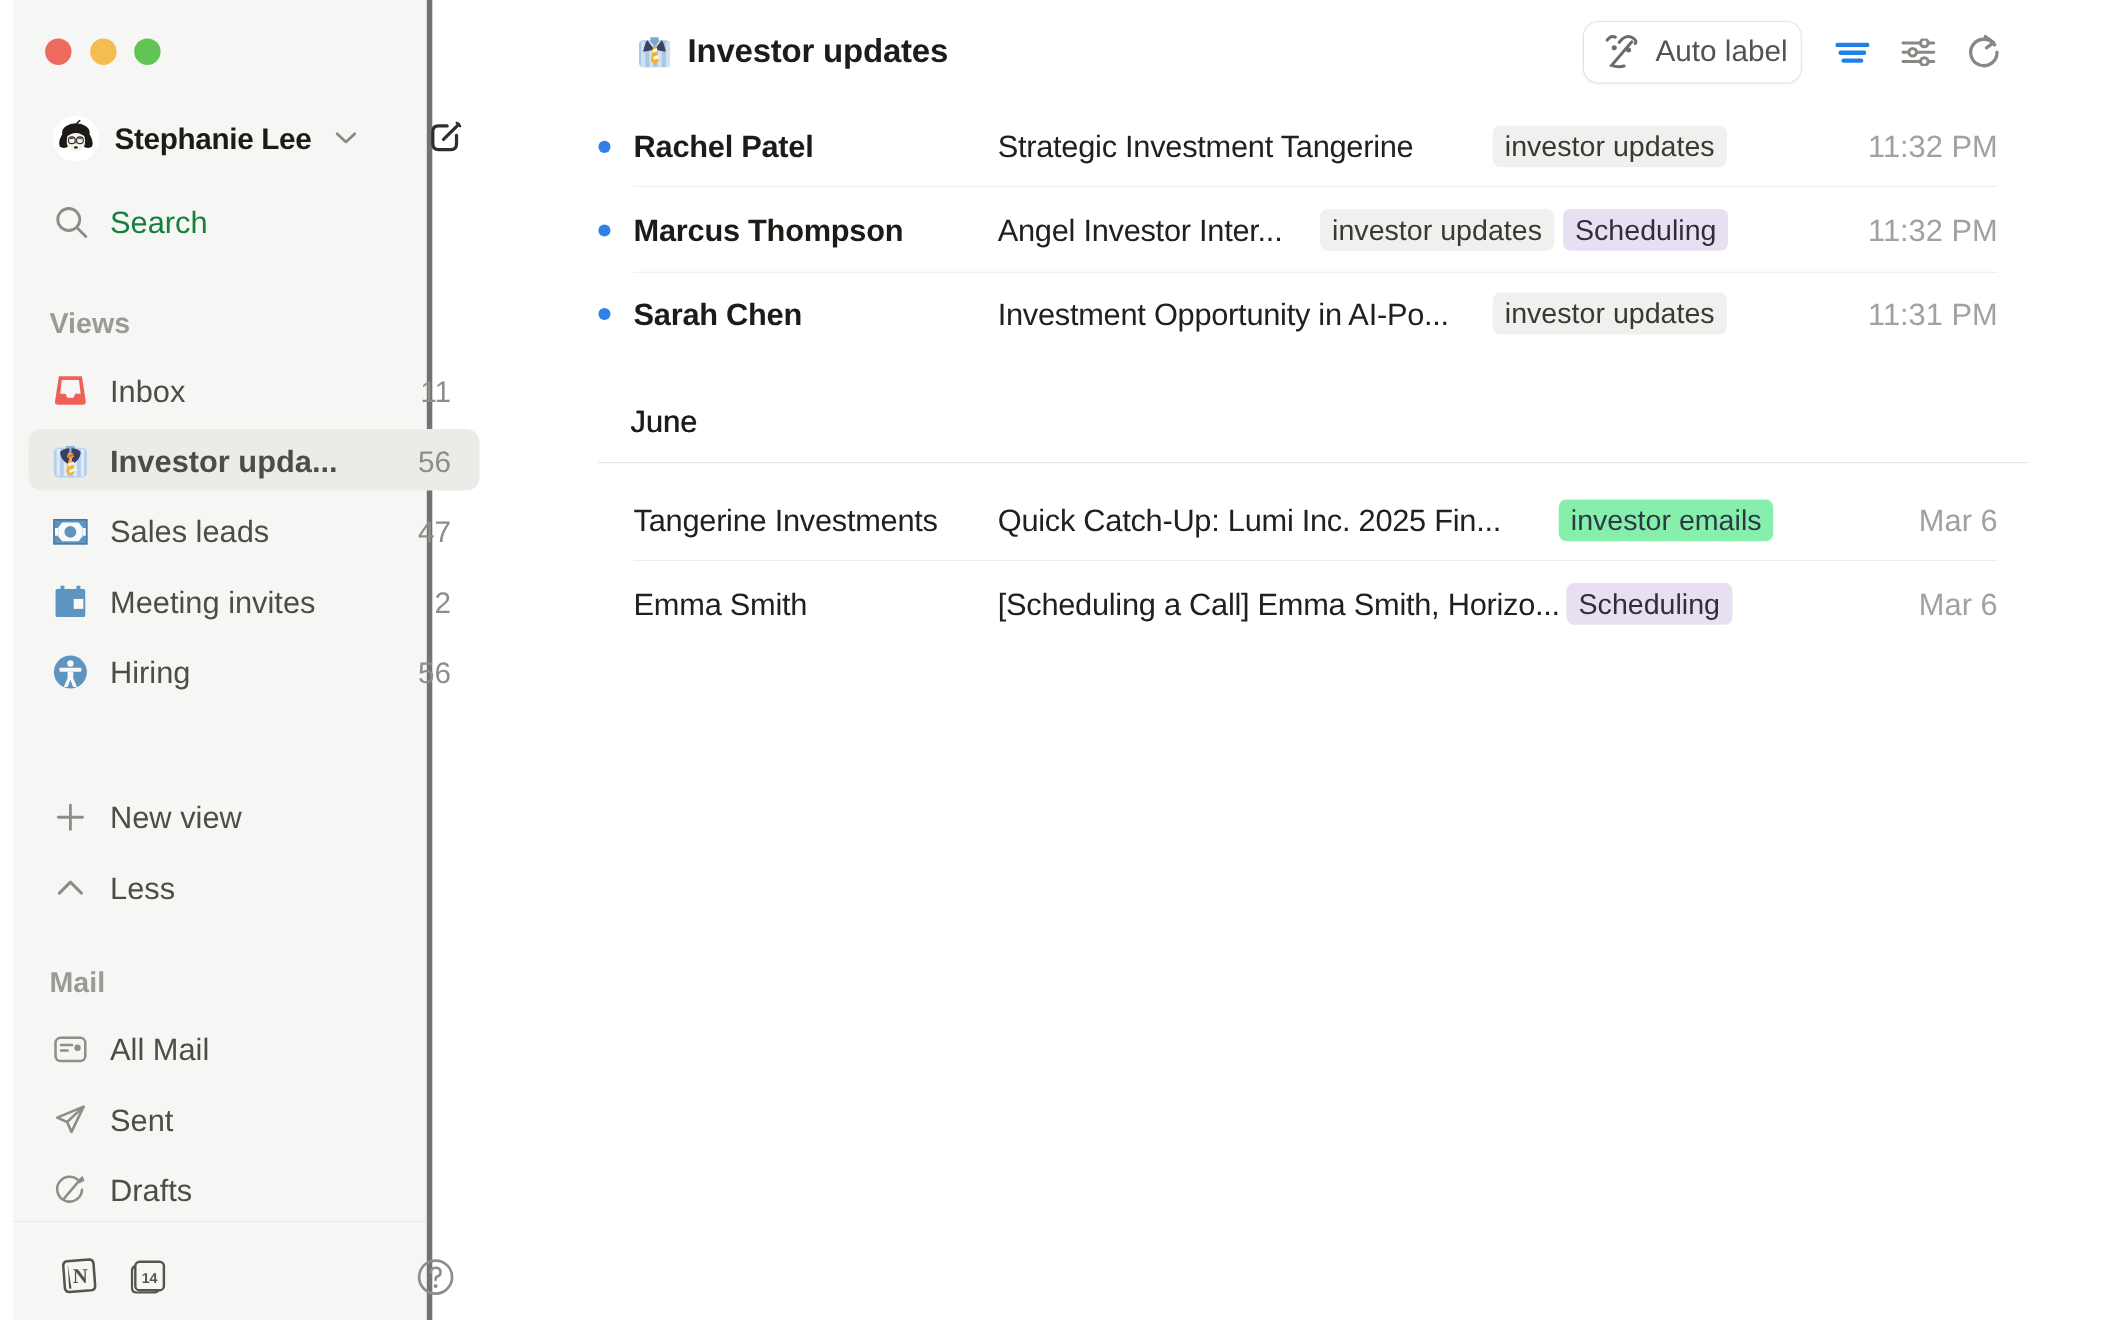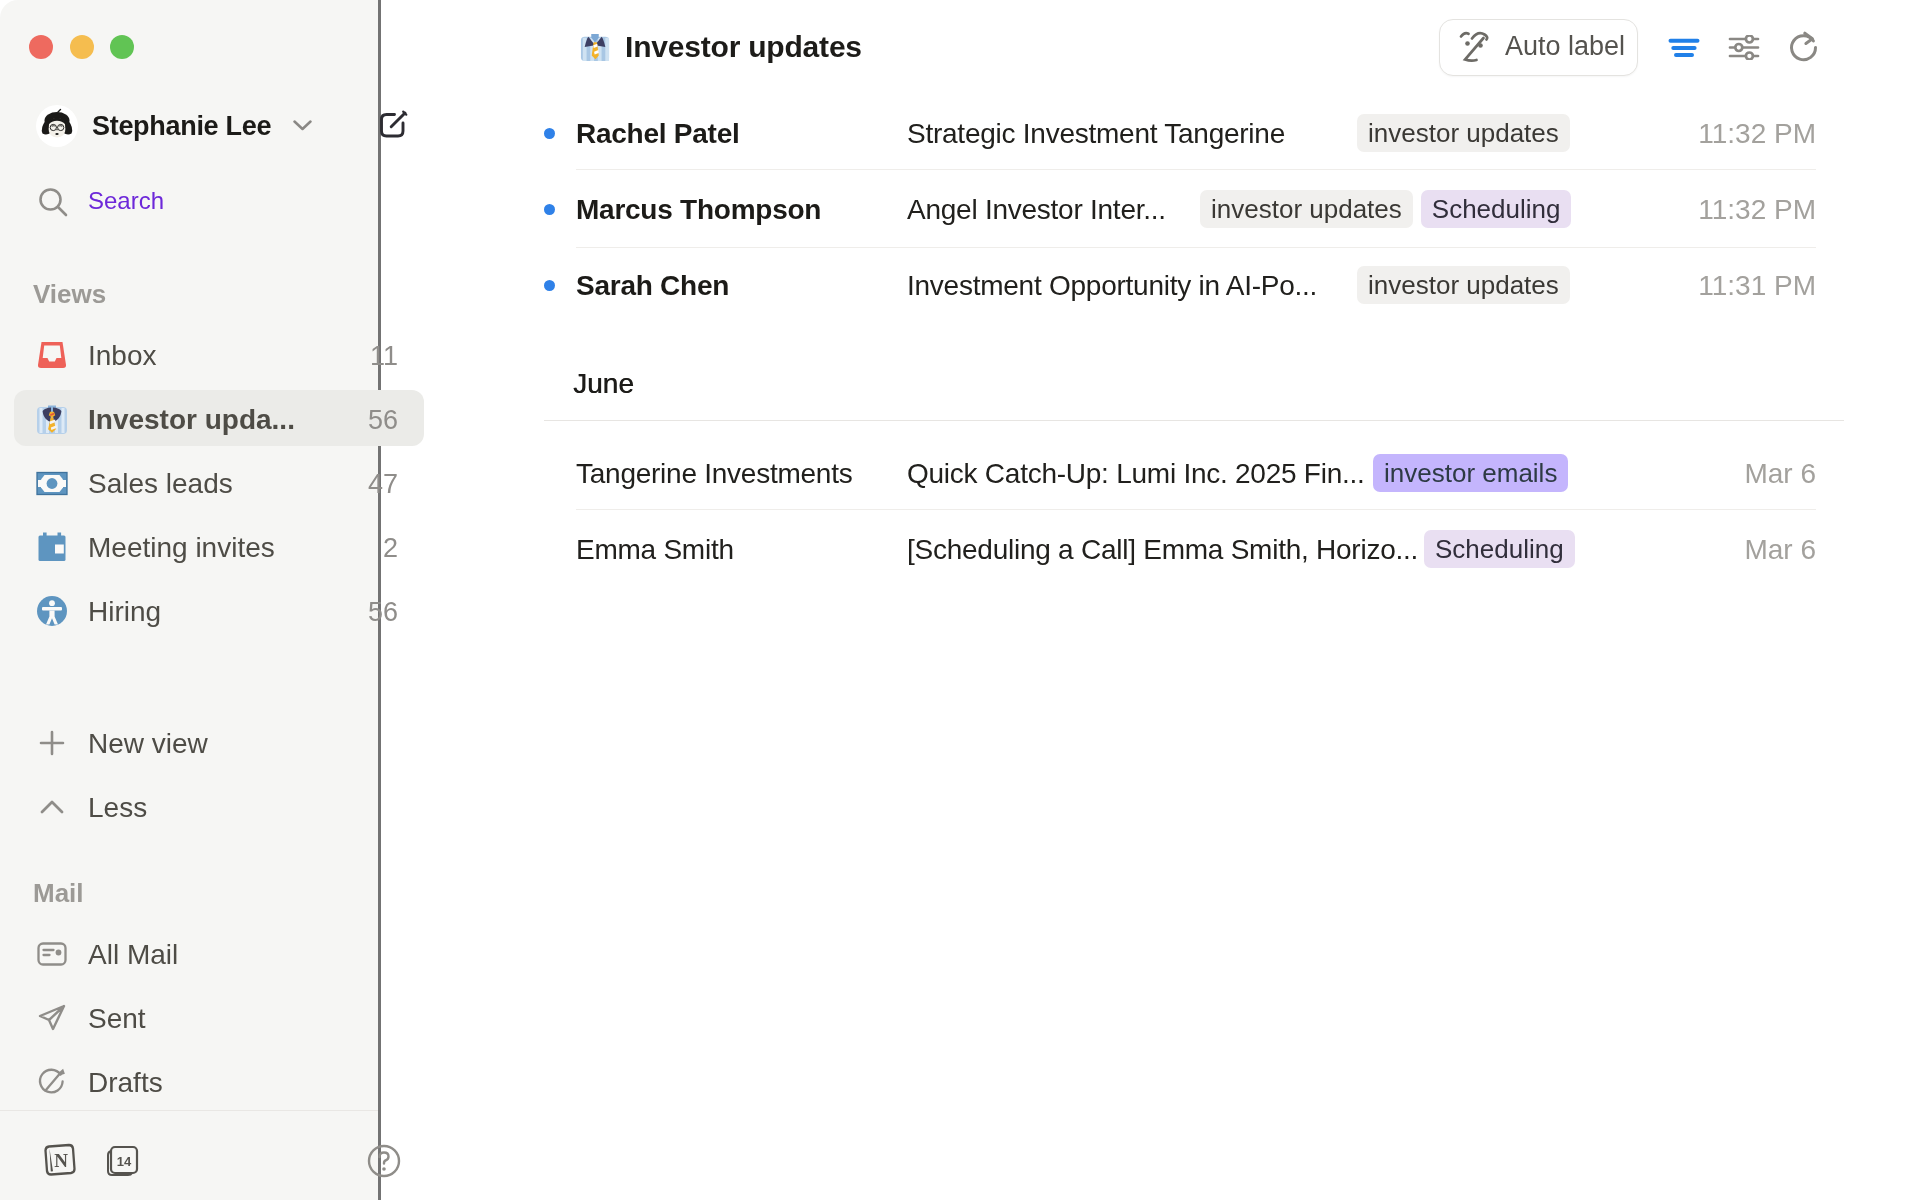--- a/index.html
+++ b/index.html
@@ -1,46 +1,46 @@
 <!DOCTYPE html>
 <html><head>
 <meta charset="utf-8">
 <style>
   * { margin:0; padding:0; box-sizing:border-box; }
   html,body { width:1920px; height:1200px; background:#fff; font-family:"Liberation Sans", sans-serif; overflow:hidden; }
   .window { position:absolute; inset:0; border-radius:18px 18px 0 0; overflow:hidden; background:#fff; }
-  .sidebar { position:absolute; left:0; top:0; bottom:0; width:381px; background:#f6f6f4; border-right:3px solid #737373; }
+  .sidebar { position:absolute; left:12px; top:0; bottom:0; width:381px; background:#f6f6f4; border-right:5px solid #737373; }
   .main { position:absolute; left:441px; top:0; bottom:0; right:0; background:#fff; }
   .abs { position:absolute; }
 
   
   .tl { position:absolute; width:24px; height:24px; border-radius:50%; top:35px; }
 
   .sb-name { position:absolute; left:92px; top:111px; font-size:27px; font-weight:700; color:#1c1b18; letter-spacing:-0.3px;}
-  .search-text { position:absolute; left:88px; top:187px; font-size:24px; color:#6d28d9; }
+  .search-text { position:absolute; left:88px; top:187px; font-size:28px; color:#15803d; }
   .sec-label { position:absolute; left:33px; font-size:26px; font-weight:700; color:#9c9a96; }
 
   .item { position:absolute; left:14px; width:410px; height:56px; border-radius:12px; }
   .item.sel { background:#ebebe8; }
   .item .ic { position:absolute; left:22px; top:13px; width:32px; height:32px; }
   .item .lbl { position:absolute; left:74px; top:14px; font-size:28px; color:#4e4c46; white-space:nowrap; }
   .item .cnt { position:absolute; right:26px; top:15px; font-size:27px; color:#8f8d8a; }
 
   
   .hdr-title { position:absolute; left:184px; top:30px; font-size:30px; font-weight:700; color:#1d1c19; letter-spacing:-0.2px;}
   .row { position:absolute; left:0; right:0; height:76px; }
   .dot { position:absolute; left:103px; width:11px; height:11px; border-radius:50%; background:#2f81e8; }
   .name { position:absolute; left:135px; font-size:28px; font-weight:700; color:#1c1b18; white-space:nowrap; letter-spacing:-0.25px; }
   .name.rd { font-weight:400; color:#21201d; }
   .subj { position:absolute; left:466px; font-size:28px; color:#21201d; white-space:nowrap; overflow:hidden; letter-spacing:-0.25px; }
   .tags { position:absolute; display:flex; gap:8px; }
   .tag { height:38px; line-height:38px; border-radius:7px; padding:0 11px; font-size:26px; white-space:nowrap; }
   .tag.gray { background:#f1f0ee; color:#3a3834; }
   .tag.purple { background:#e9dff2; color:#312e3b; }
-  .tag.blue { background:#c4b5fd; color:#2d3a44; }
+  .tag.blue { background:#86efac; color:#2d3a44;margin-left:44px; }
   .time { position:absolute; right:104px; font-size:28px; color:#a3a19d; text-align:right; }
   .divline { position:absolute; height:1px; background:#efedea; }
 </style>
 </head>
 <body>
 <div class="window">
   <div class="sidebar">
     <div class="tl" style="left:29px; background:#ee6a5f;"></div>
     <div class="tl" style="left:70px; background:#f5bd4f;"></div>
     <div class="tl" style="left:110px; background:#61c454;"></div>

